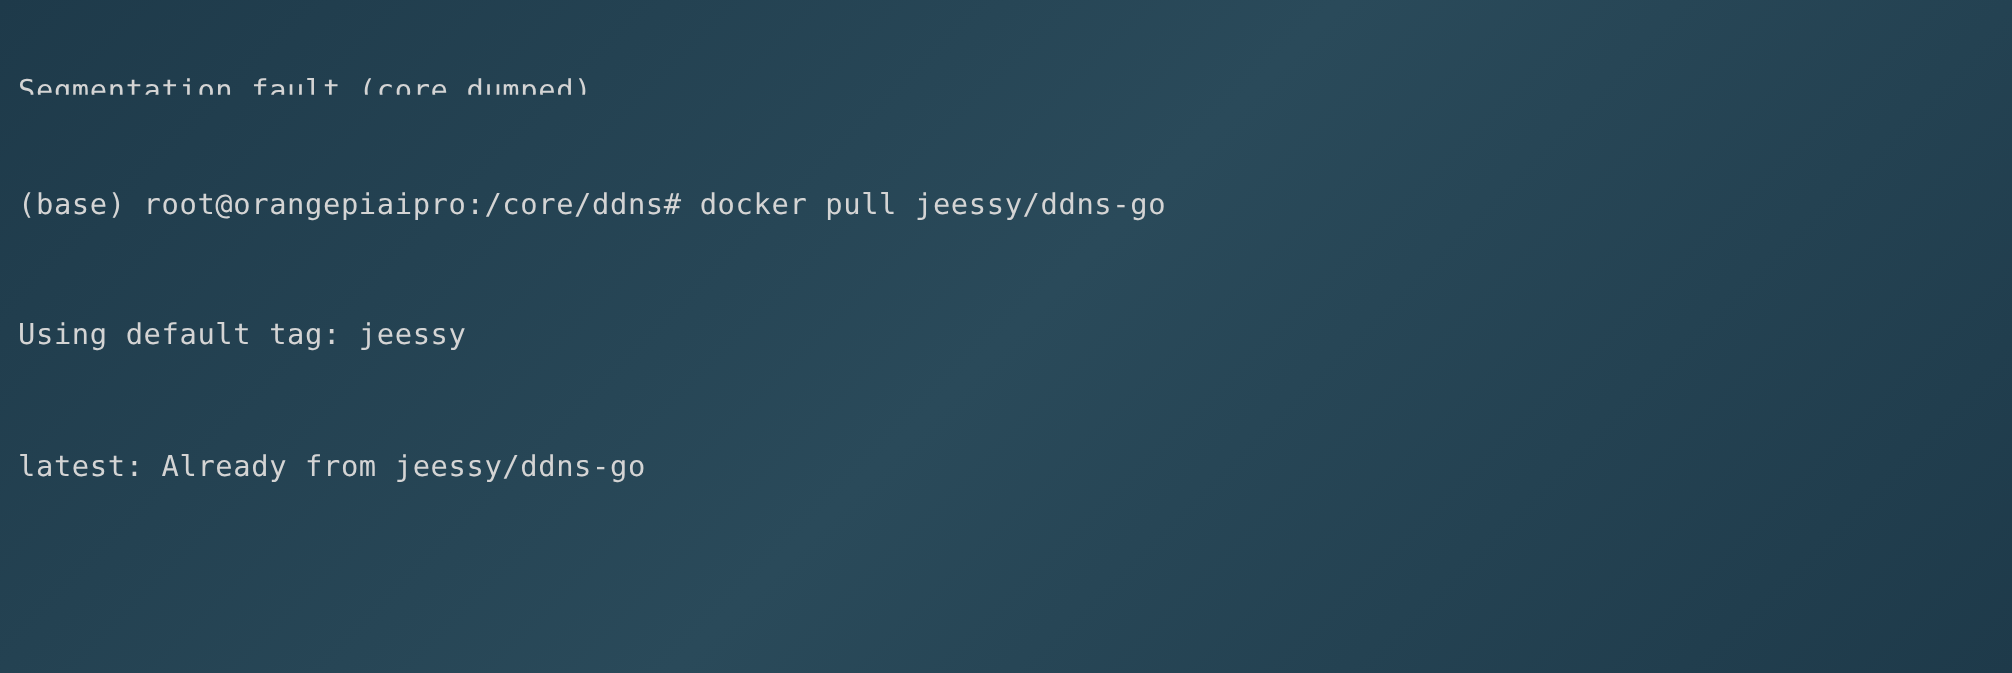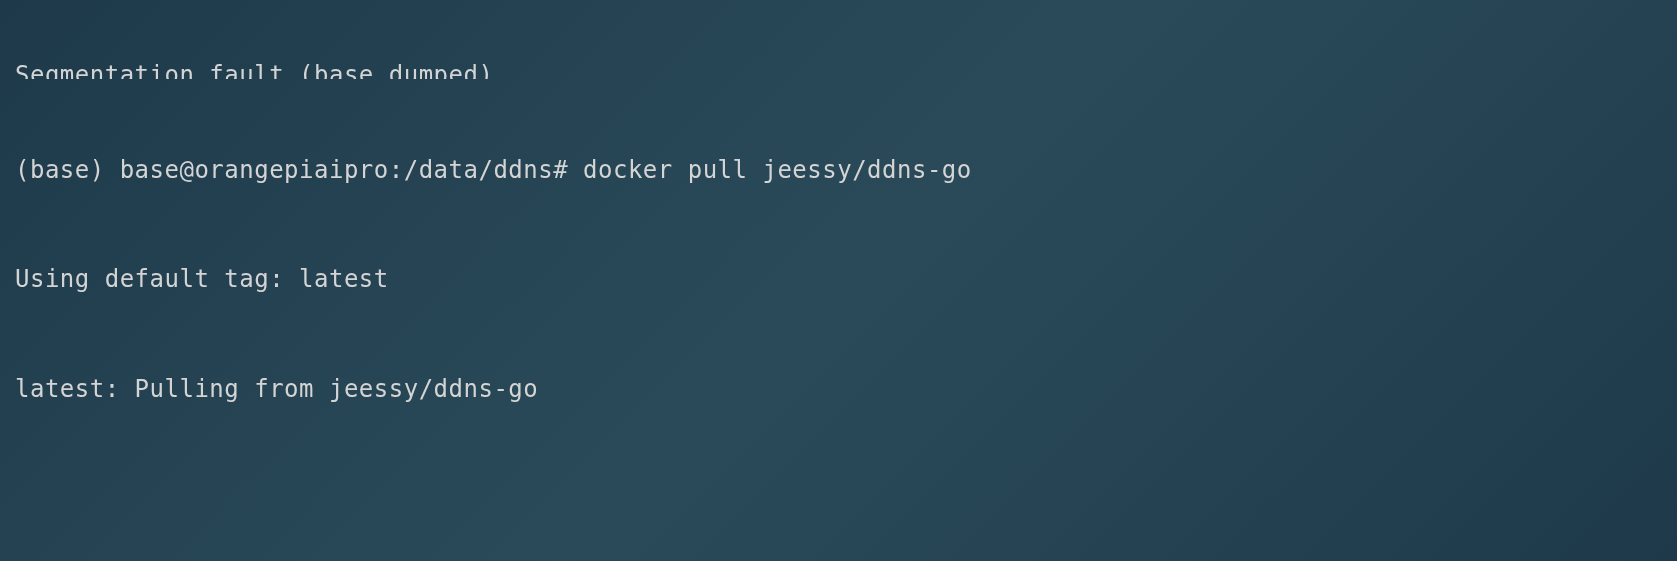--- a/index.html
+++ b/index.html
@@ -28,24 +28,24 @@
     .partial-top {
       overflow: hidden;
       height: 22px;
       margin-top: -16px;
     }
   </style>
 </head>
 <body>
 
 <div class="terminal">
-  <div class="line partial-top">Segmentation fault (base dumped)</div>
-  <div class="line">(base) base@orangepiaipro:/data/ddns# docker pull jeessy/ddns-go</div>
-  <div class="line">Using default tag: latest</div>
-  <div class="line">latest: Pulling from jeessy/ddns-go</div>
+  <div class="line partial-top">Segmentation fault (core dumped)</div>
+  <div class="line">(base) root@orangepiaipro:/core/ddns# docker pull jeessy/ddns-go</div>
+  <div class="line">Using default tag: jeessy</div>
+  <div class="line">latest: Already from jeessy/ddns-go</div>
   
   
   
   
   
   
   
   
 </div>
 

